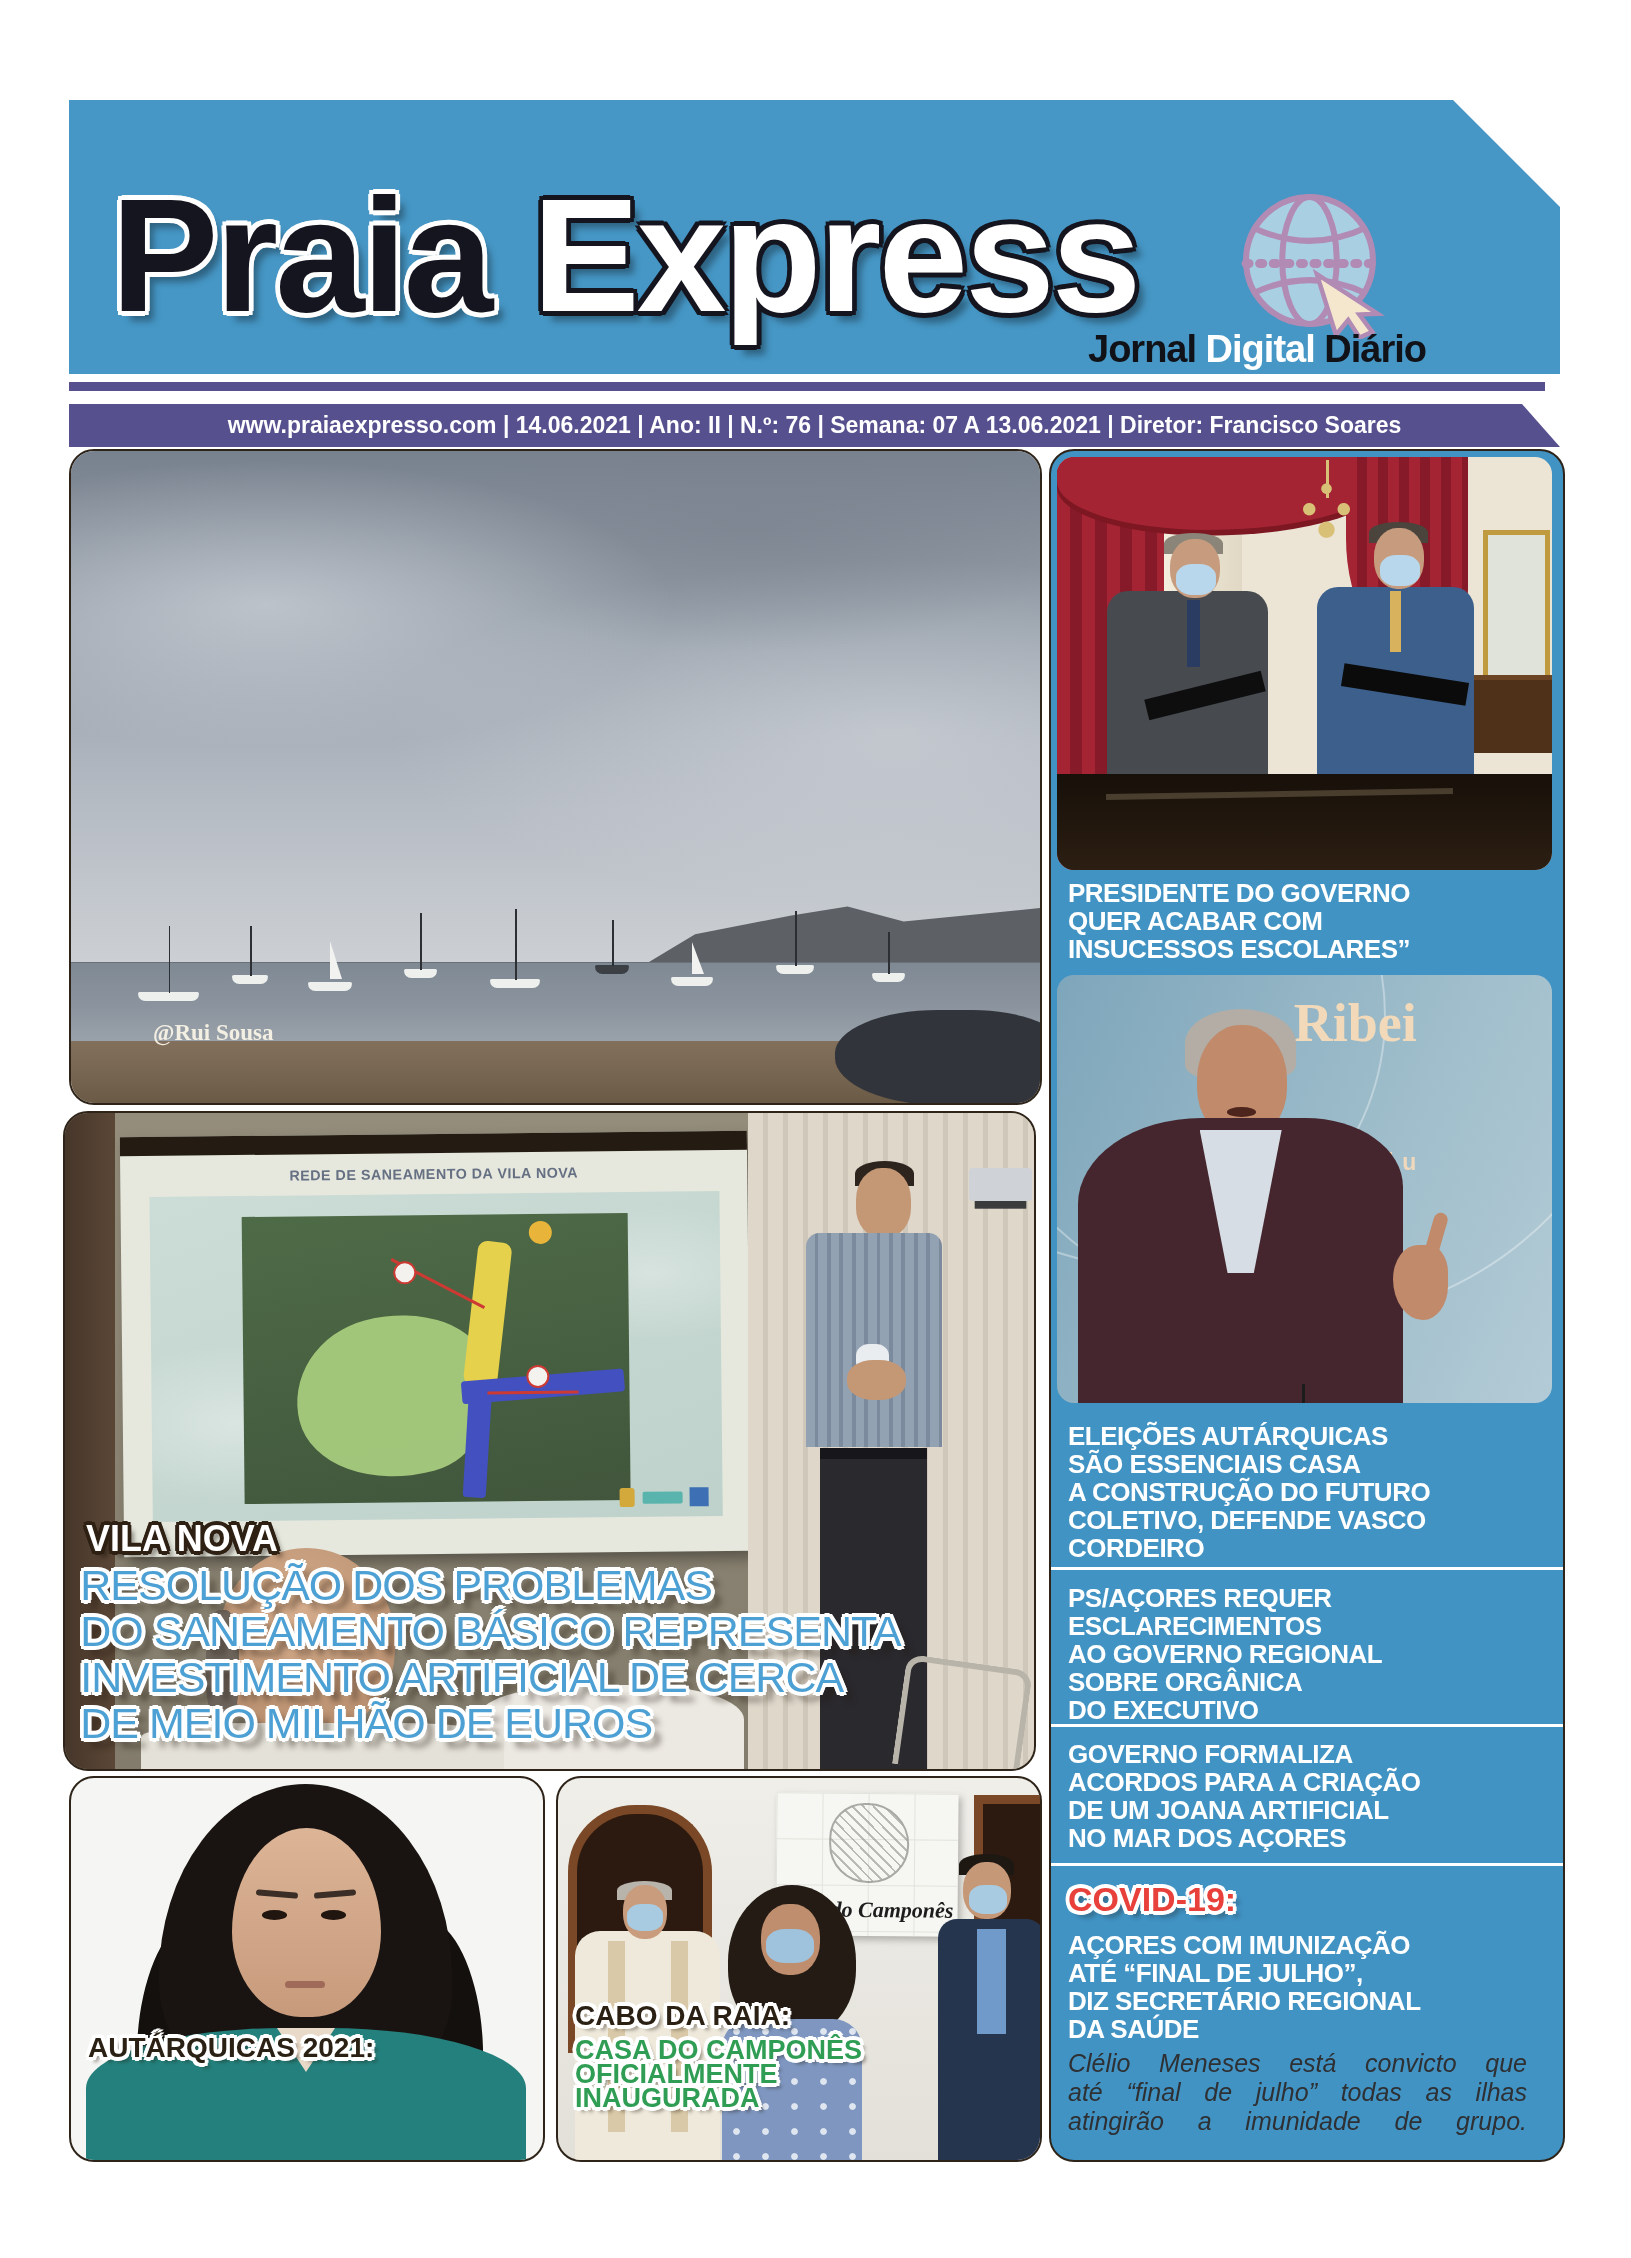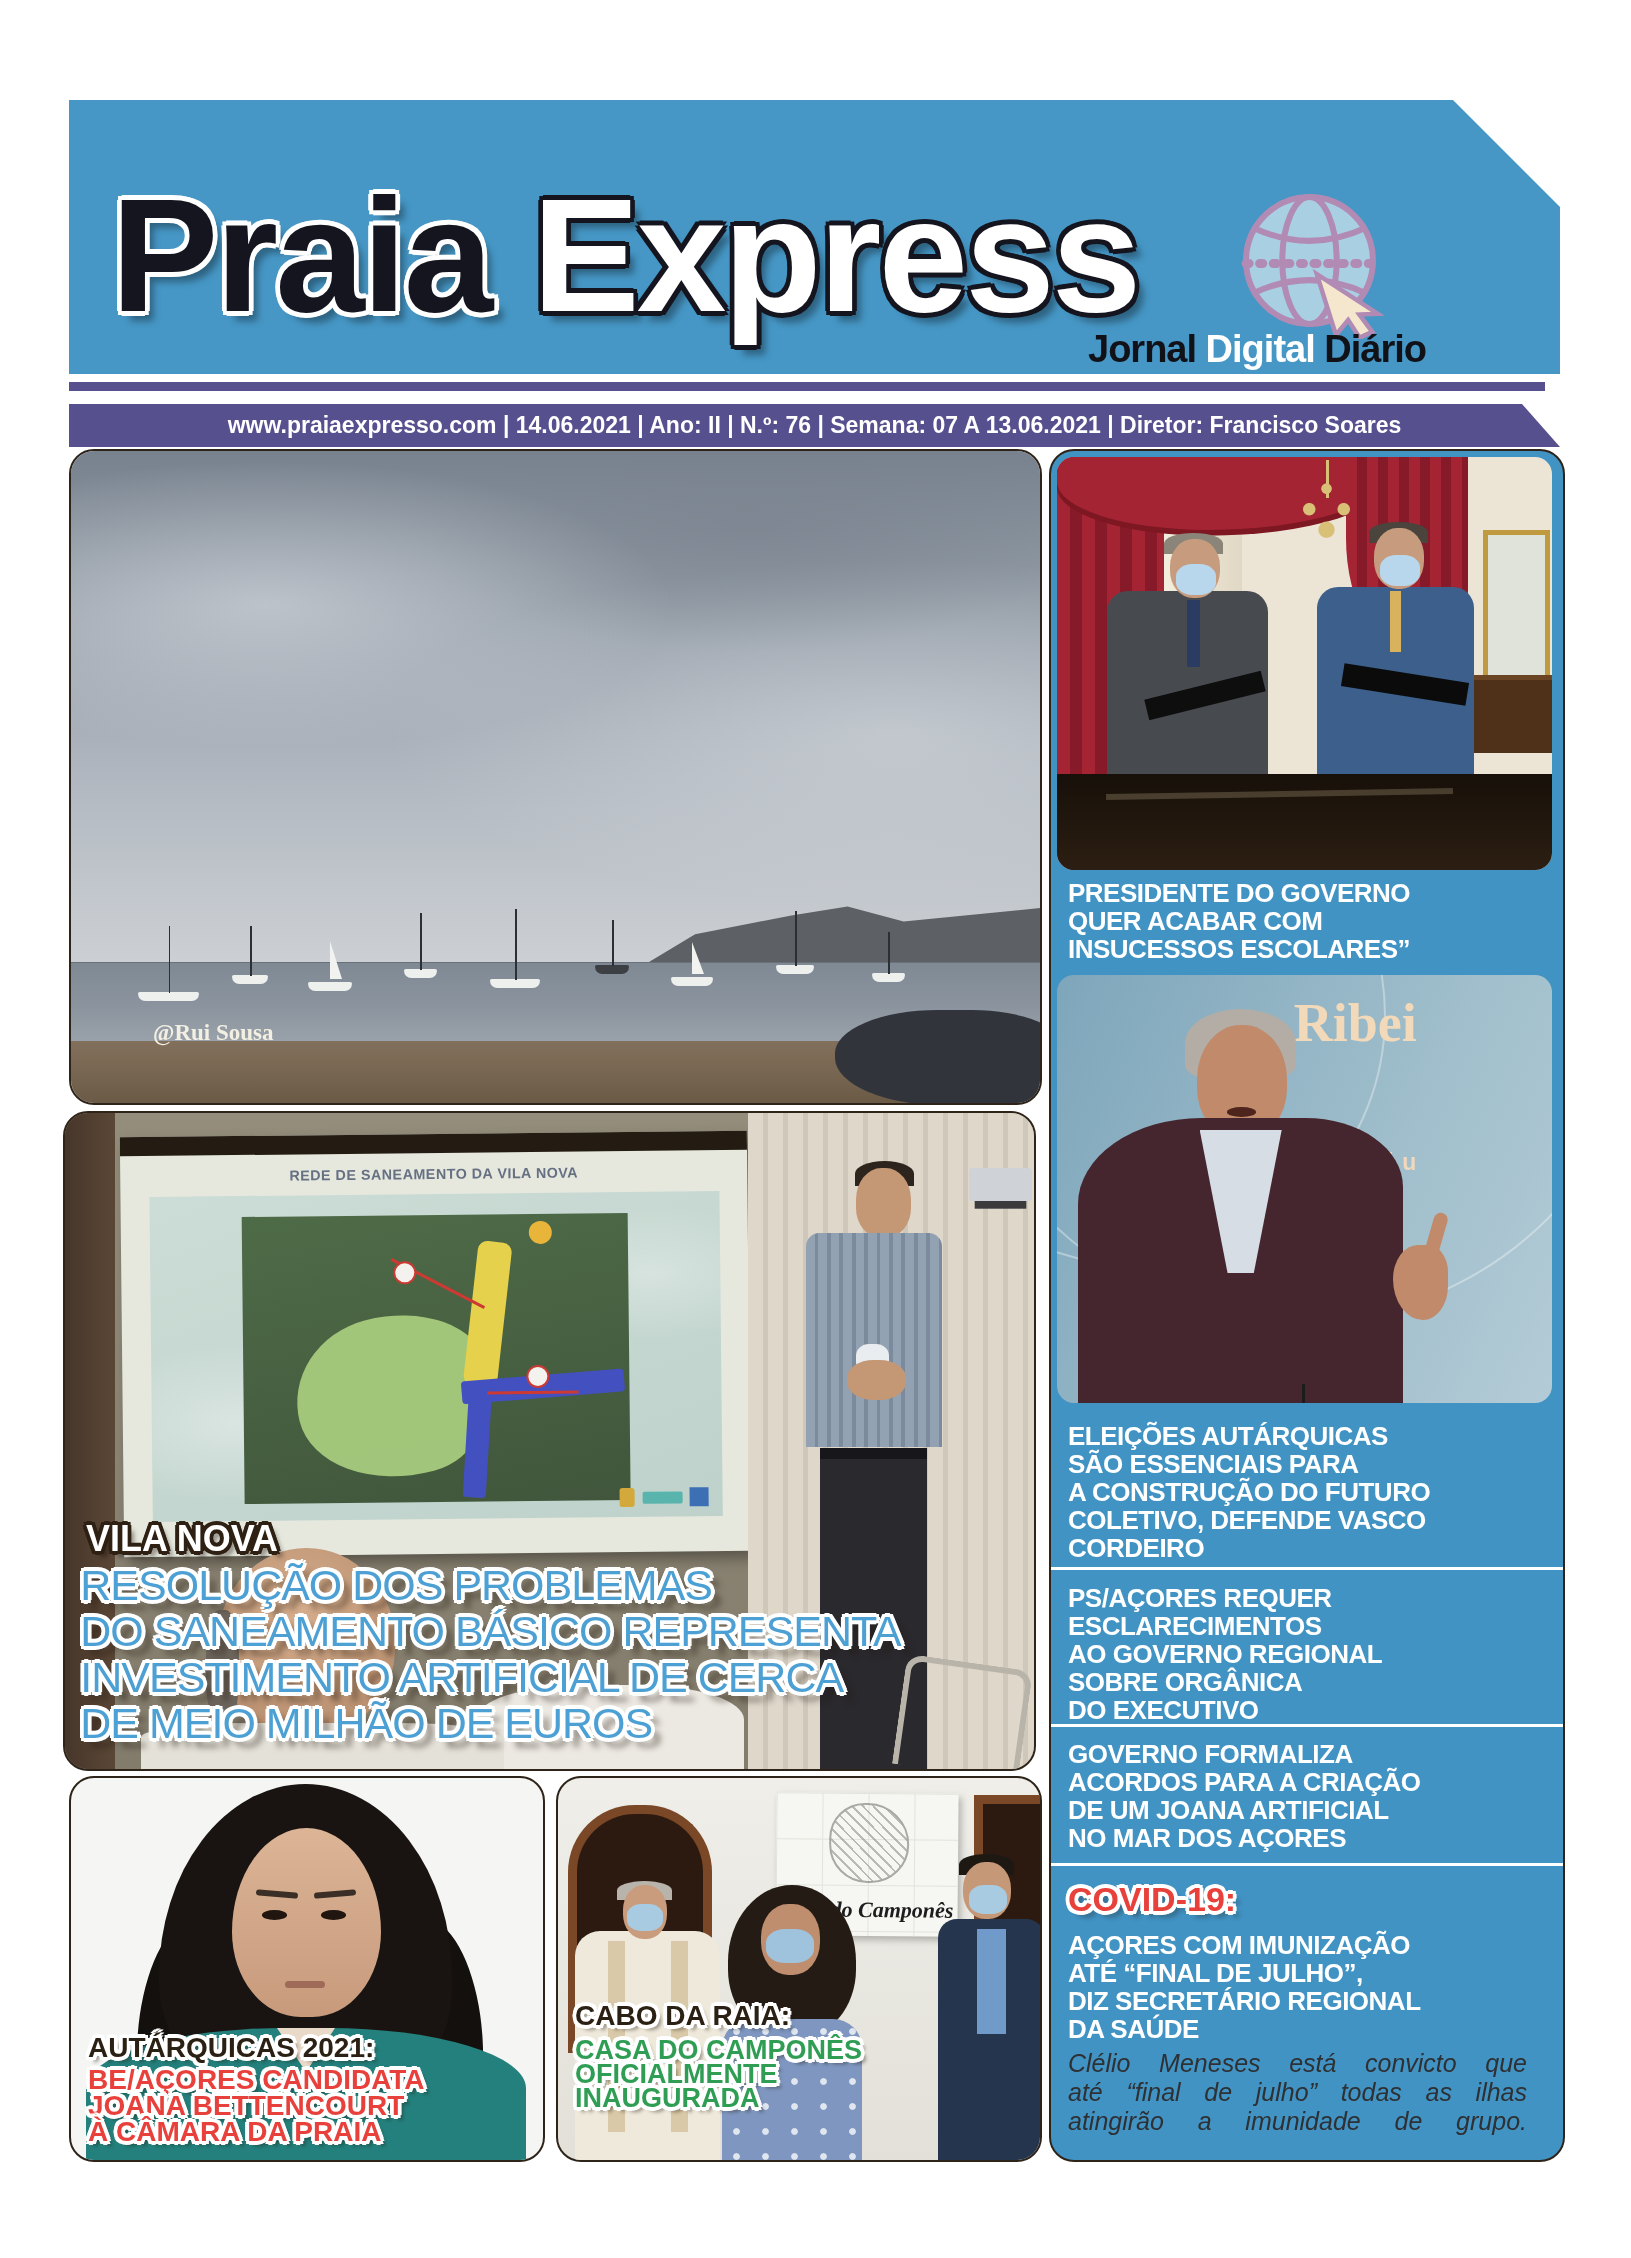--- a/index.html
+++ b/index.html
@@ -351,25 +351,20 @@
     <div class="w-hair"></div>
     <div class="w-face"></div>
     <div class="w-brow" style="left:185px;top:113px;transform:rotate(5deg)"></div>
     <div class="w-brow" style="left:243px;top:113px;transform:rotate(-5deg)"></div>
     <div class="w-eye" style="left:191px;top:132px"></div>
     <div class="w-eye" style="left:250px;top:132px"></div>
     <div class="w-mouth"></div>
     <div class="w-shoulders"></div>
     <div class="w-vneck"></div>
     <div class="wp-kicker kicker-dark">AUTÁRQUICAS 2021:</div>
-    <div class="wp-lines">
-      <div class="redline">BE/AÇORES CANDIDATA</div>
-      <div class="redline">JOANA BETTENCOURT</div>
-      <div class="redline">À CÂMARA DA PRAIA</div>
-    </div>
   </section>
 
   <section class="panel casap">
     <div class="arch-l"></div>
     <div class="door-r"></div>
     <div class="sign">
       <div class="sign-sketch"></div>
       <div class="sign-text">Casa do Camponês</div>
     </div>
     <div class="priest-robe"></div>
@@ -436,21 +431,21 @@
       <div class="sp-mouth"></div>
       <div class="sp-body"></div>
       <div class="sp-shirt"></div>
       <div class="sp-hand"></div>
       <div class="sp-finger"></div>
       <div class="mic"></div>
     </div>
 
     <div class="rh-block" style="top:971px">
       <div class="rh">ELEIÇÕES AUTÁRQUICAS</div>
-      <div class="rh">SÃO ESSENCIAIS PARA</div>
+      <div class="rh">SÃO ESSENCIAIS CASA</div>
       <div class="rh">A CONSTRUÇÃO DO FUTURO</div>
       <div class="rh">COLETIVO, DEFENDE VASCO</div>
       <div class="rh">CORDEIRO</div>
     </div>
 
     <div class="sep" style="top:1116px"></div>
 
     <div class="rh-block" style="top:1133px">
       <div class="rh">PS/AÇORES REQUER</div>
       <div class="rh">ESCLARECIMENTOS</div>

